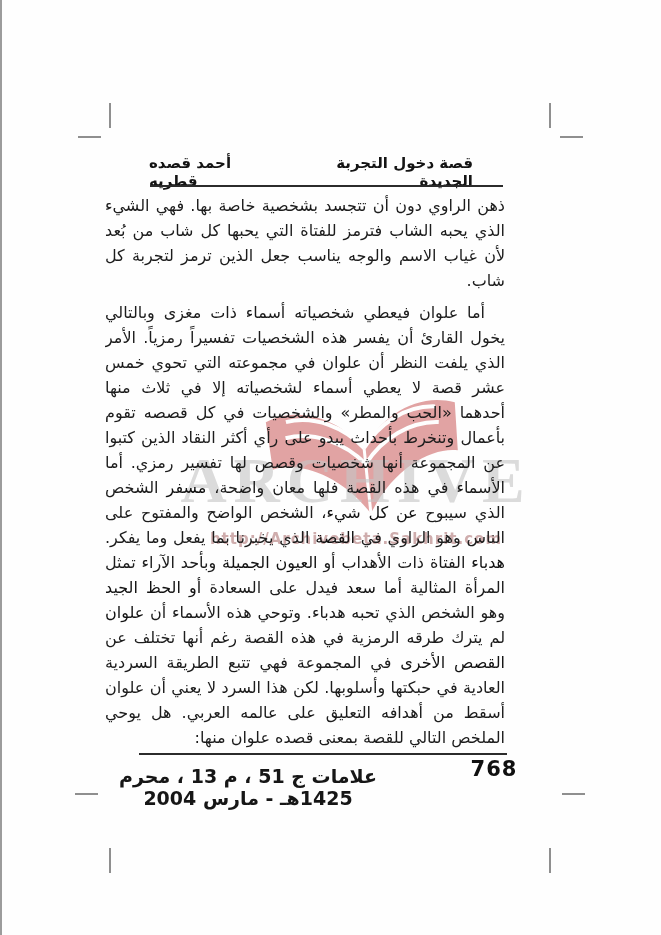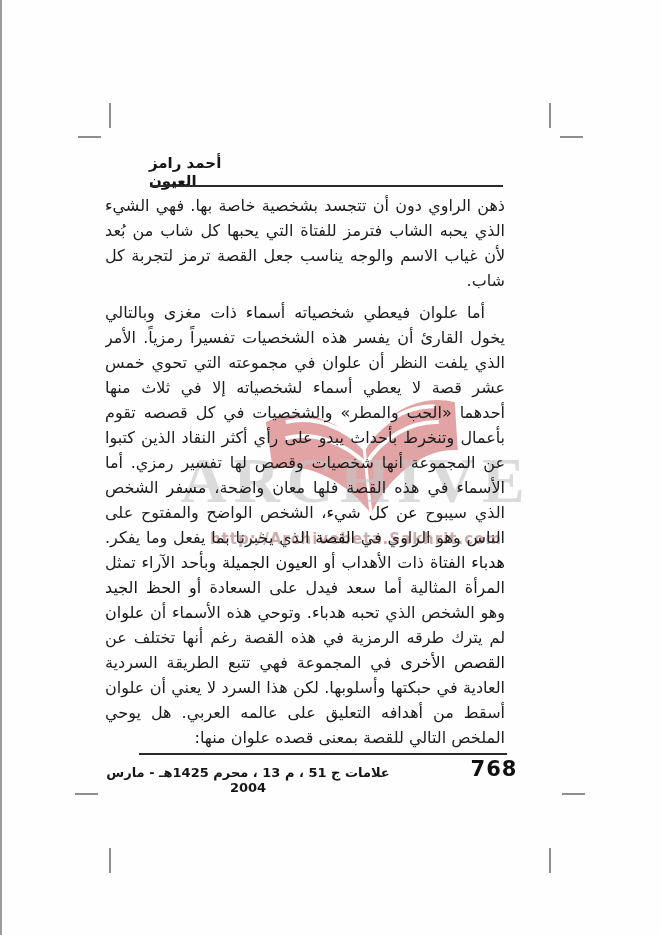--- a/index.html
+++ b/index.html
@@ -45,21 +45,21 @@
   }
   .wm-url{
     position:absolute;left:178px;top:530px;width:356px;z-index:2;text-align:center;
     font-size:15px;font-weight:bold;letter-spacing:1px;color:#c79f9f;opacity:.85;
   }
 
   
   .footer-rule{position:absolute;left:139px;top:753px;width:368px;height:2px;background:#2b2b2b;}
   .footer-citation{
     position:absolute;left:98px;top:765px;width:300px;
-    direction:rtl;text-align:center;font-weight:bold;font-size:13px;color:#161616;
+    direction:rtl;text-align:center;font-weight:bold;font-size:19px;color:#161616;
   }
   .page-number{
     position:absolute;left:466px;top:757px;width:56px;
     font-size:21px;font-weight:bold;color:#101010;letter-spacing:1px;text-align:center;
   }
 </style>
 </head>
 <body>
 
 <div class="sheet">
@@ -68,36 +68,37 @@
 
   <div class="crop v" style="left:109px;top:103px;"></div>
   <div class="crop v" style="left:549px;top:103px;"></div>
   <div class="crop h" style="left:78px;top:136px;"></div>
   <div class="crop h" style="left:560px;top:136px;"></div>
   <div class="crop h" style="left:75px;top:793px;"></div>
   <div class="crop h" style="left:562px;top:793px;"></div>
   <div class="crop v" style="left:109px;top:848px;"></div>
   <div class="crop v" style="left:549px;top:848px;"></div>
 
-  <div class="header-author">أحمد رامز العيون</div>
+  <div class="header-title">قصة دخول التجربة الجديدة</div>
+  <div class="header-author">أحمد قصده قطريه</div>
   <div class="header-rule"></div>
 
   <svg class="wm-logo" viewBox="0 0 194 122" aria-hidden="true">
     <path d="M97 118 C70 74 28 58 4 64 L2 16 C38 2 76 22 97 52 C118 22 156 2 192 16 L190 64 C166 58 124 74 97 118 Z" fill="#c64a4a"></path>
     <path d="M97 52 C80 30 52 14 22 18" stroke="#ffffff" stroke-width="4" fill="none"></path>
     <path d="M97 68 C78 44 48 30 20 34" stroke="#ffffff" stroke-width="4" fill="none"></path>
     <path d="M97 52 C114 30 142 14 172 18" stroke="#ffffff" stroke-width="4" fill="none"></path>
     <path d="M97 68 C116 44 146 30 174 34" stroke="#ffffff" stroke-width="4" fill="none"></path>
     <path d="M97 52 L97 118" stroke="#ffffff" stroke-width="3"></path>
   </svg>
   <div class="wm-brand">ARCHIVE</div>
   <div class="wm-url">http://Archivebeta.Sakhrit.com</div>
 
   <div class="body-text">
-      <p class=""><span>ذهن الراوي دون أن تتجسد بشخصية خاصة بها. فهي الشيء الذي يحبه الشاب فترمز للفتاة التي يحبها كل شاب من بُعد لأن غياب الاسم والوجه يناسب جعل القصة ترمز لتجربة كل شاب.</span></p>
+      <p class=""><span>ذهن الراوي دون أن تتجسد بشخصية خاصة بها. فهي الشيء الذي يحبه الشاب فترمز للفتاة التي يحبها كل شاب من بُعد لأن غياب الاسم والوجه يناسب جعل الذين ترمز لتجربة كل شاب.</span></p>
       <p class="indent"><span>أما علوان فيعطي شخصياته أسماء ذات مغزى وبالتالي يخول القارئ أن يفسر هذه الشخصيات تفسيراً رمزياً. الأمر الذي يلفت النظر أن علوان في مجموعته التي تحوي خمس عشر قصة لا يعطي أسماء لشخصياته إلا في ثلاث منها أحدهما «الحب والمطر» والشخصيات في كل قصصه تقوم بأعمال وتنخرط بأحداث يبدو على رأي أكثر النقاد الذين كتبوا عن المجموعة أنها شخصيات وقصص لها تفسير رمزي. أما الأسماء في هذه القصة فلها معان واضحة، </span><b>مسفر</b><span> الشخص الذي سيبوح </span><b>عن كل شيء،</b><span> الشخص الواضح والمفتوح على الناس وهو الراوي في </span><b>القصة</b><span> الذي يخبرنا بما يفعل وما يفكر. </span><b>هدباء</b><span> الفتاة ذات الأهداب أو </span><b>العيون الجميلة</b><span> وبأحد الآراء تمثل المرأة المثالية أما </span><b>سعد</b><span> فيدل على السعادة </span><b>أو الحظ الجيد</b><span> وهو الشخص الذي تحبه هدباء. وتوحي هذه الأسماء أن </span><b>علوان</b><span> لم يترك طرقه الرمزية في هذه القصة رغم أنها تختلف عن </span><b>القصص الأخرى</b><span> في المجموعة فهي تتبع الطريقة السردية العادية في حبكتها وأسلوبها. لكن هذا السرد لا يعني أن علوان أسقط من أهدافه التعليق على عالمه العربي. هل يوحي الملخص التالي للقصة بمعنى قصده علوان منها:</span></p>
     </div>
 
   <div class="footer-rule"></div>
   <div class="footer-citation">علامات ج 51 ، م 13 ، محرم 1425هـ - مارس 2004</div>
   <div class="page-number">768</div>
 
 </div>
 
 </body></html>

